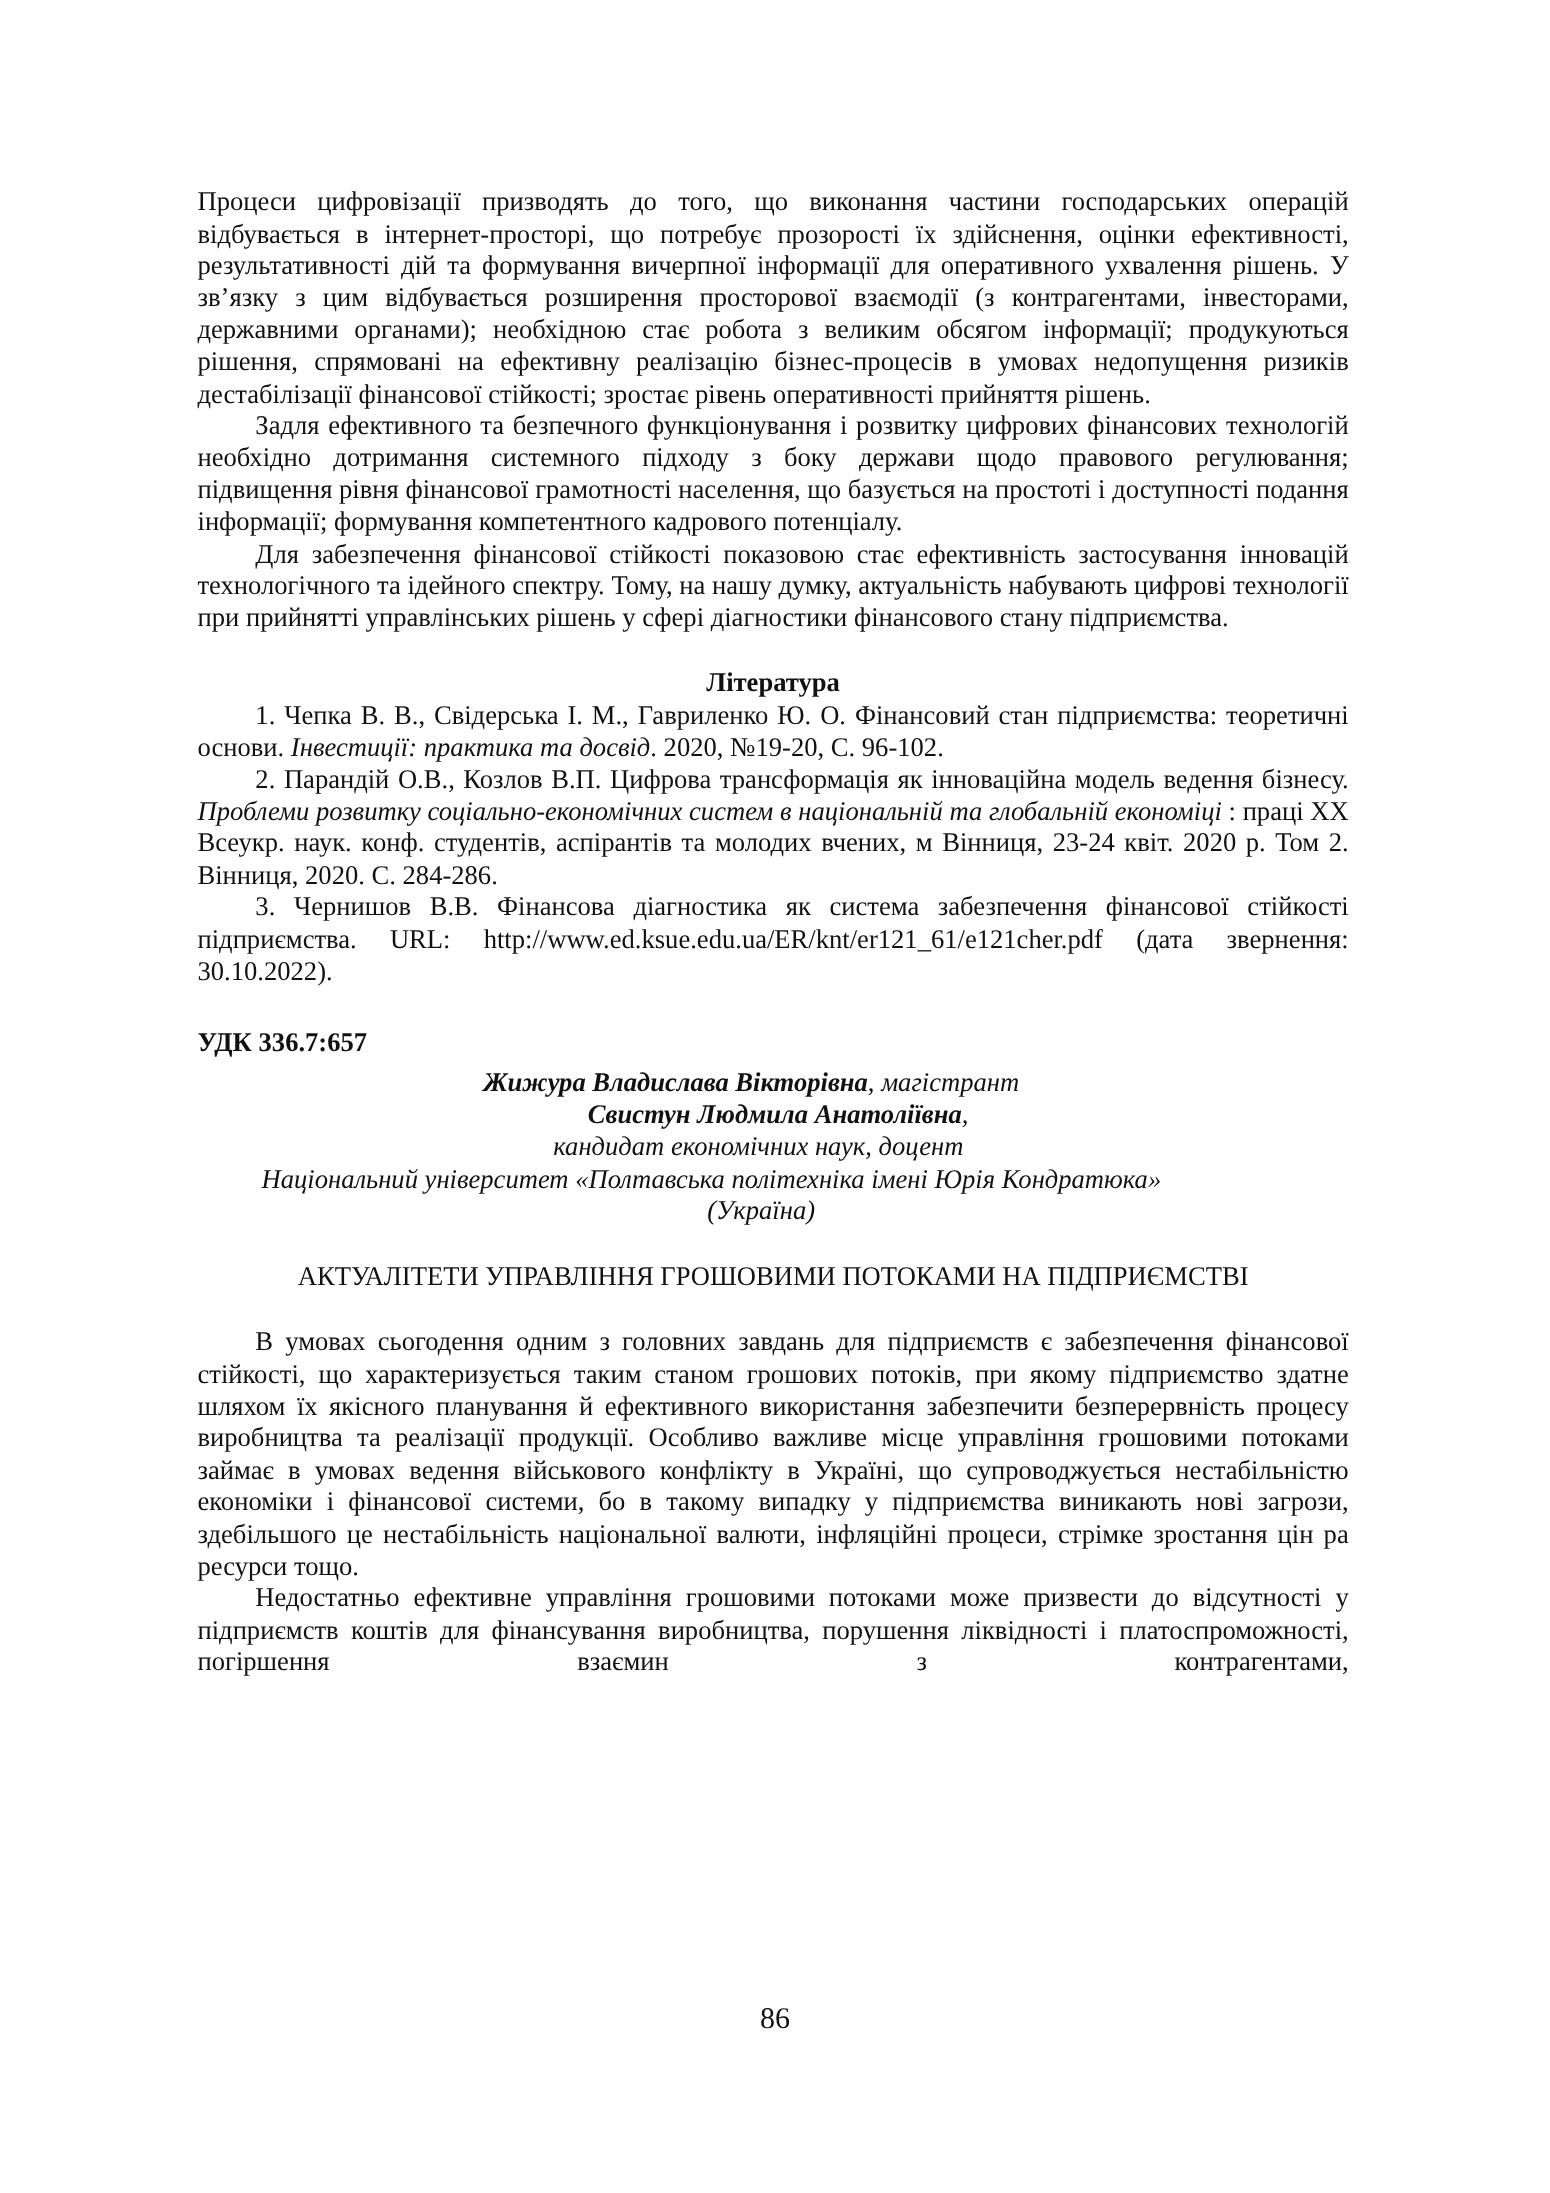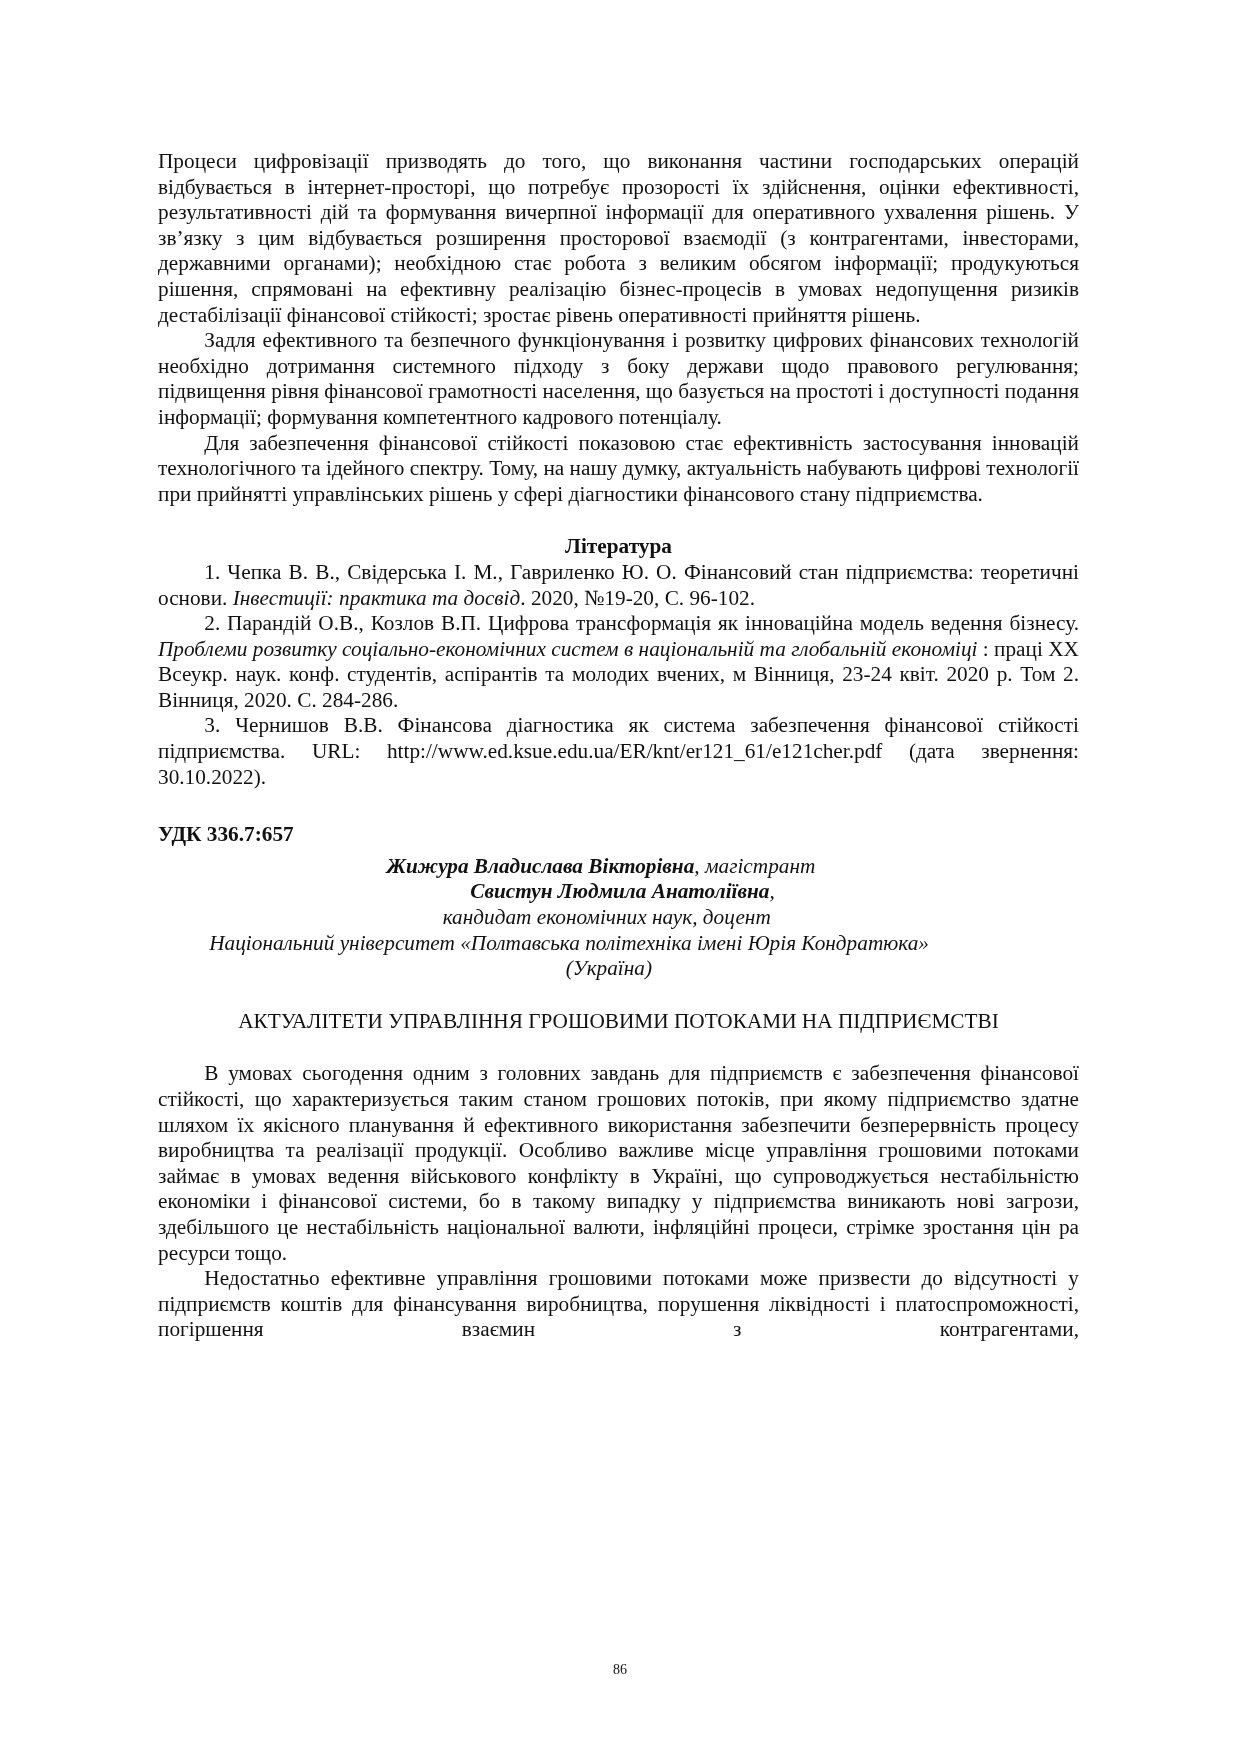--- a/index.html
+++ b/index.html
@@ -16,22 +16,22 @@
   .ref { text-align: justify; text-indent: 47px; }
   .udk { font-weight: bold; margin-top: 32px; }
   .authors { margin-top: 6px; font-style: italic; }
   .a1 { padding-left: 232px; }
   .a2 { padding-left: 317px; }
   .a3 { padding-left: 289px; }
   .a4 { padding-left: 52px; }
   .a5 { padding-left: 414px; }
   .bi { font-weight: bold; font-style: italic; }
   .title { text-align: center; margin-top: 27px; margin-bottom: 27px; }
-  .pagenum { position: absolute; left: 0; width: 1240px; top: 1662px; text-align: center;
-    font-family: "Liberation Serif", serif; font-size: 14px; color: #111; }
+  .pagenum { position: absolute; left: 0; width: 1240px; top: 1602px; text-align: center;
+    font-family: "Liberation Serif", serif; font-size: 24px; color: #111; }
   .last { text-align-last: justify; }
 </style>
 </head>
 <body>
 
 <div class="page">
   <p class="indent" style="text-indent:0">Процеси цифровізації призводять до того, що виконання частини господарських операцій відбувається в інтернет-просторі, що потребує прозорості їх здійснення, оцінки ефективності, результативності дій та формування вичерпної інформації для оперативного ухвалення рішень. У зв’язку з цим відбувається розширення просторової взаємодії (з контрагентами, інвесторами, державними органами); необхідною стає робота з великим обсягом інформації; продукуються рішення, спрямовані на ефективну реалізацію бізнес-процесів в умовах недопущення ризиків дестабілізації фінансової стійкості; зростає рівень оперативності прийняття рішень.</p>
   <p class="indent">Задля ефективного та безпечного функціонування і розвитку цифрових фінансових технологій необхідно дотримання системного підходу з боку держави щодо правового регулювання; підвищення рівня фінансової грамотності населення, що базується на простоті і доступності подання інформації; формування компетентного кадрового потенціалу.</p>
   <p class="indent">Для забезпечення фінансової стійкості показовою стає ефективність застосування інновацій технологічного та ідейного спектру. Тому, на нашу думку, актуальність набувають цифрові технології при прийнятті управлінських рішень у сфері діагностики фінансового стану підприємства.</p>
 

